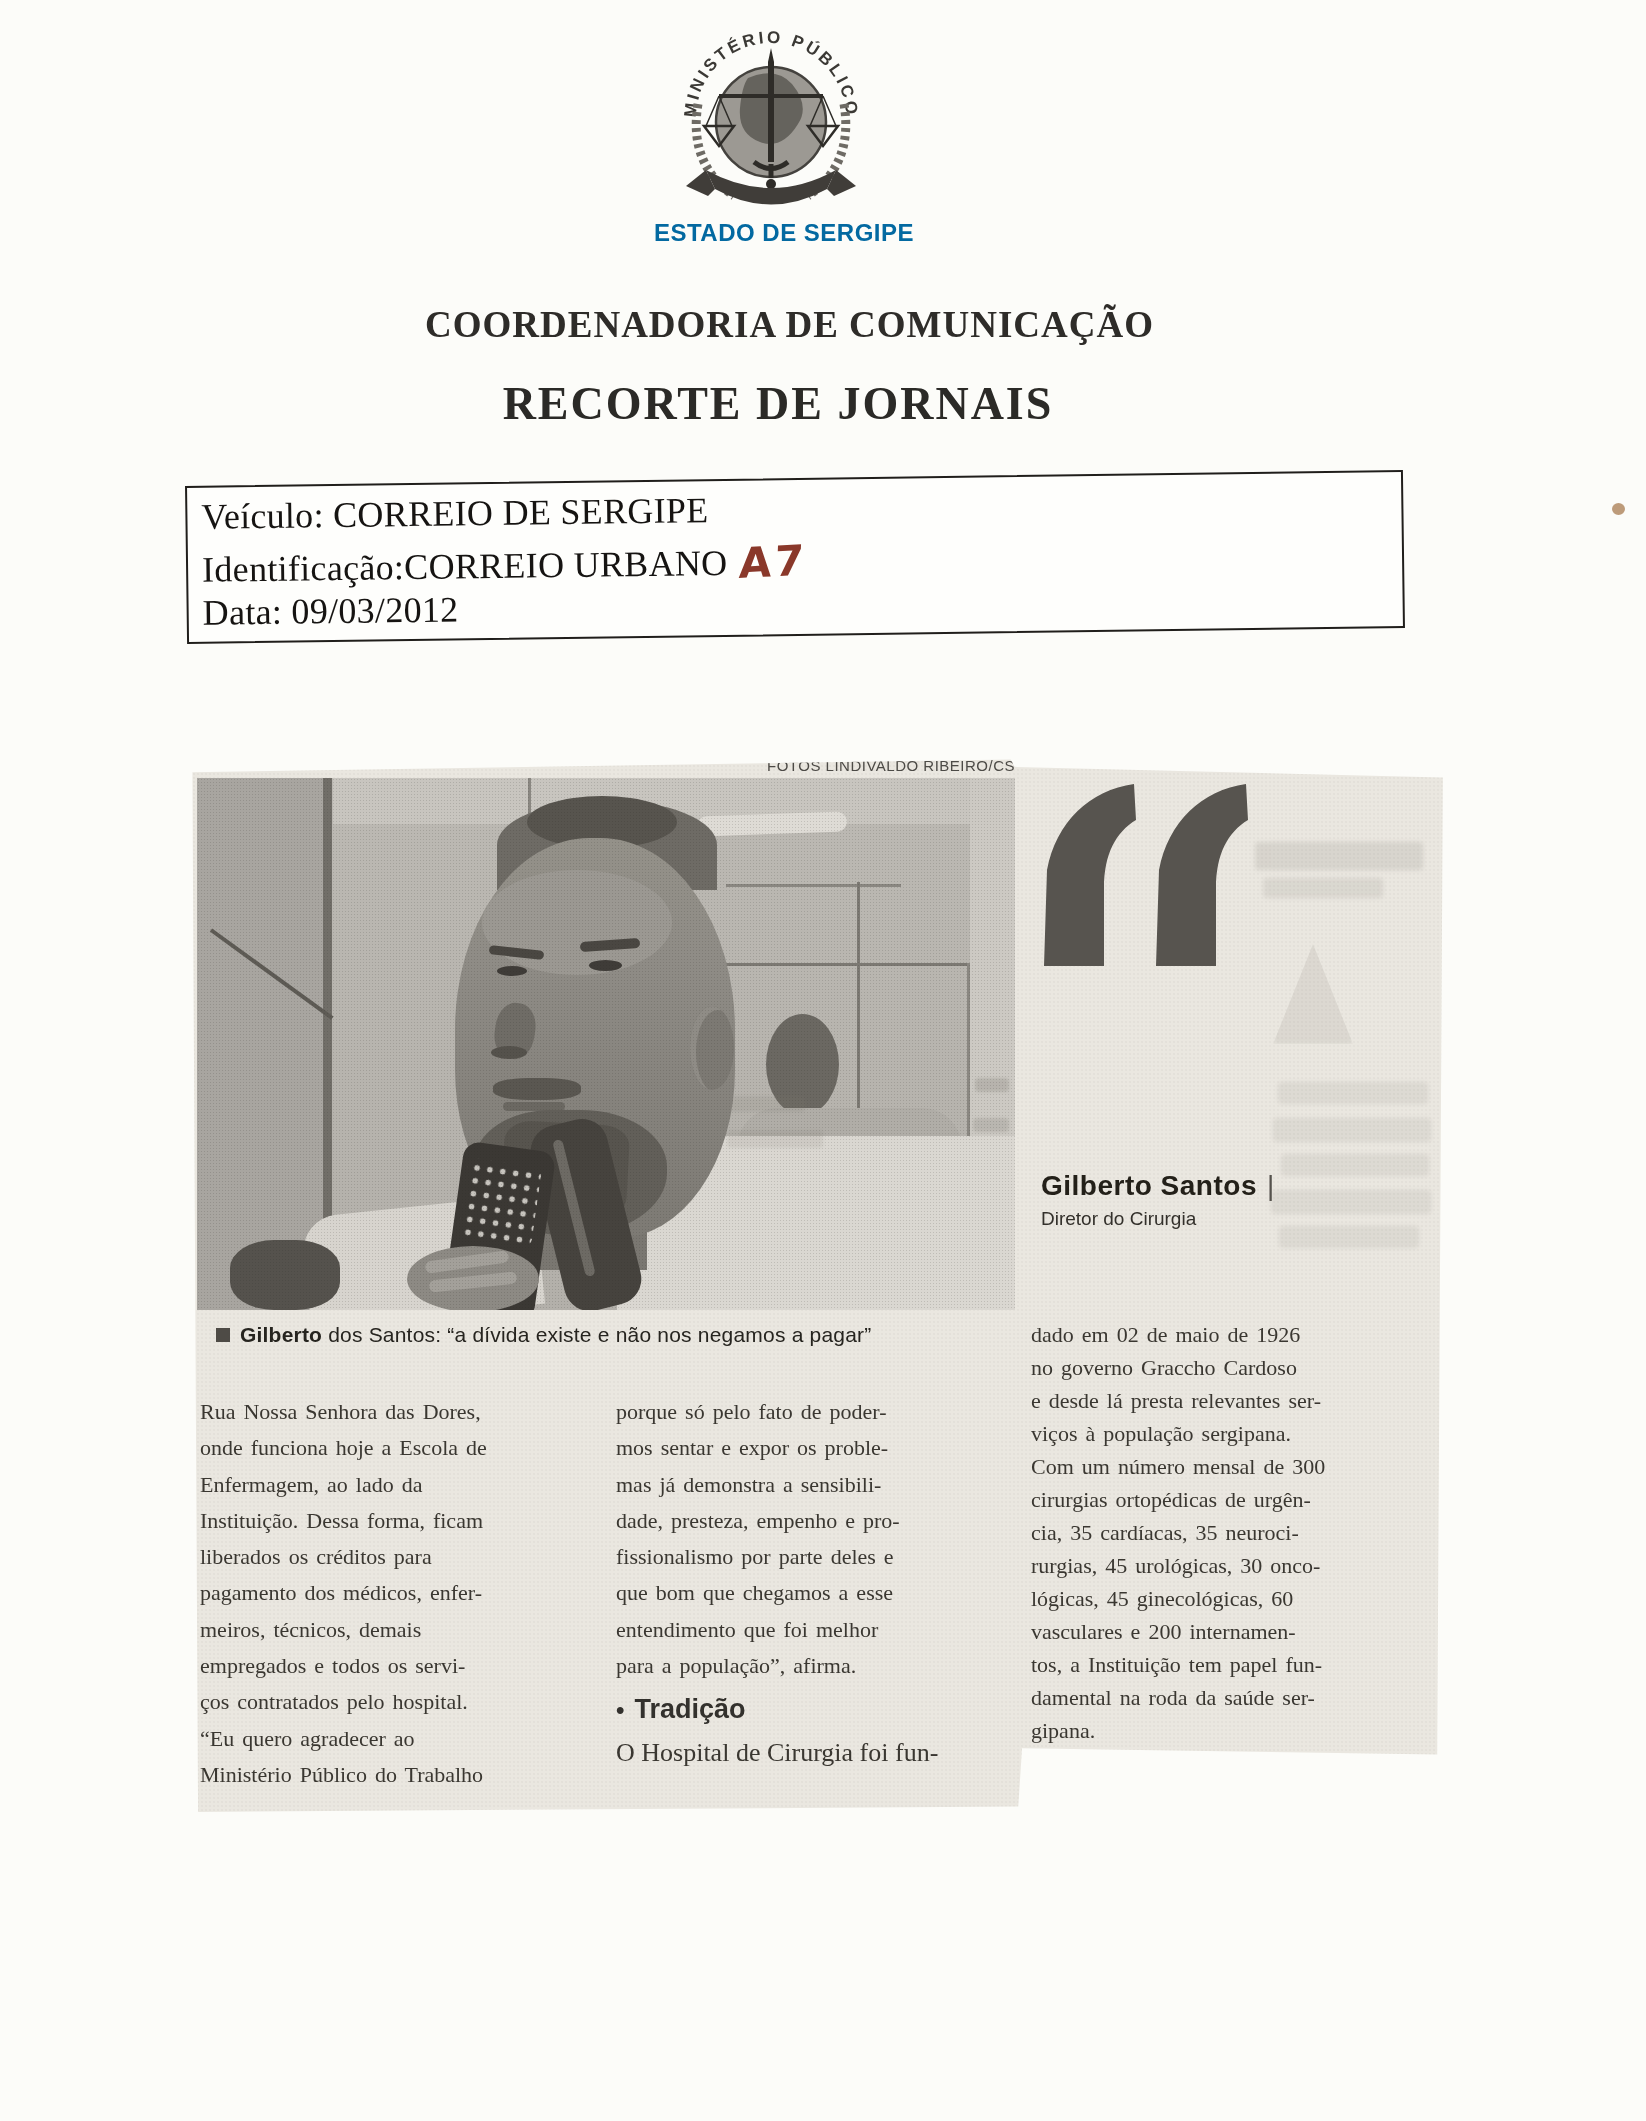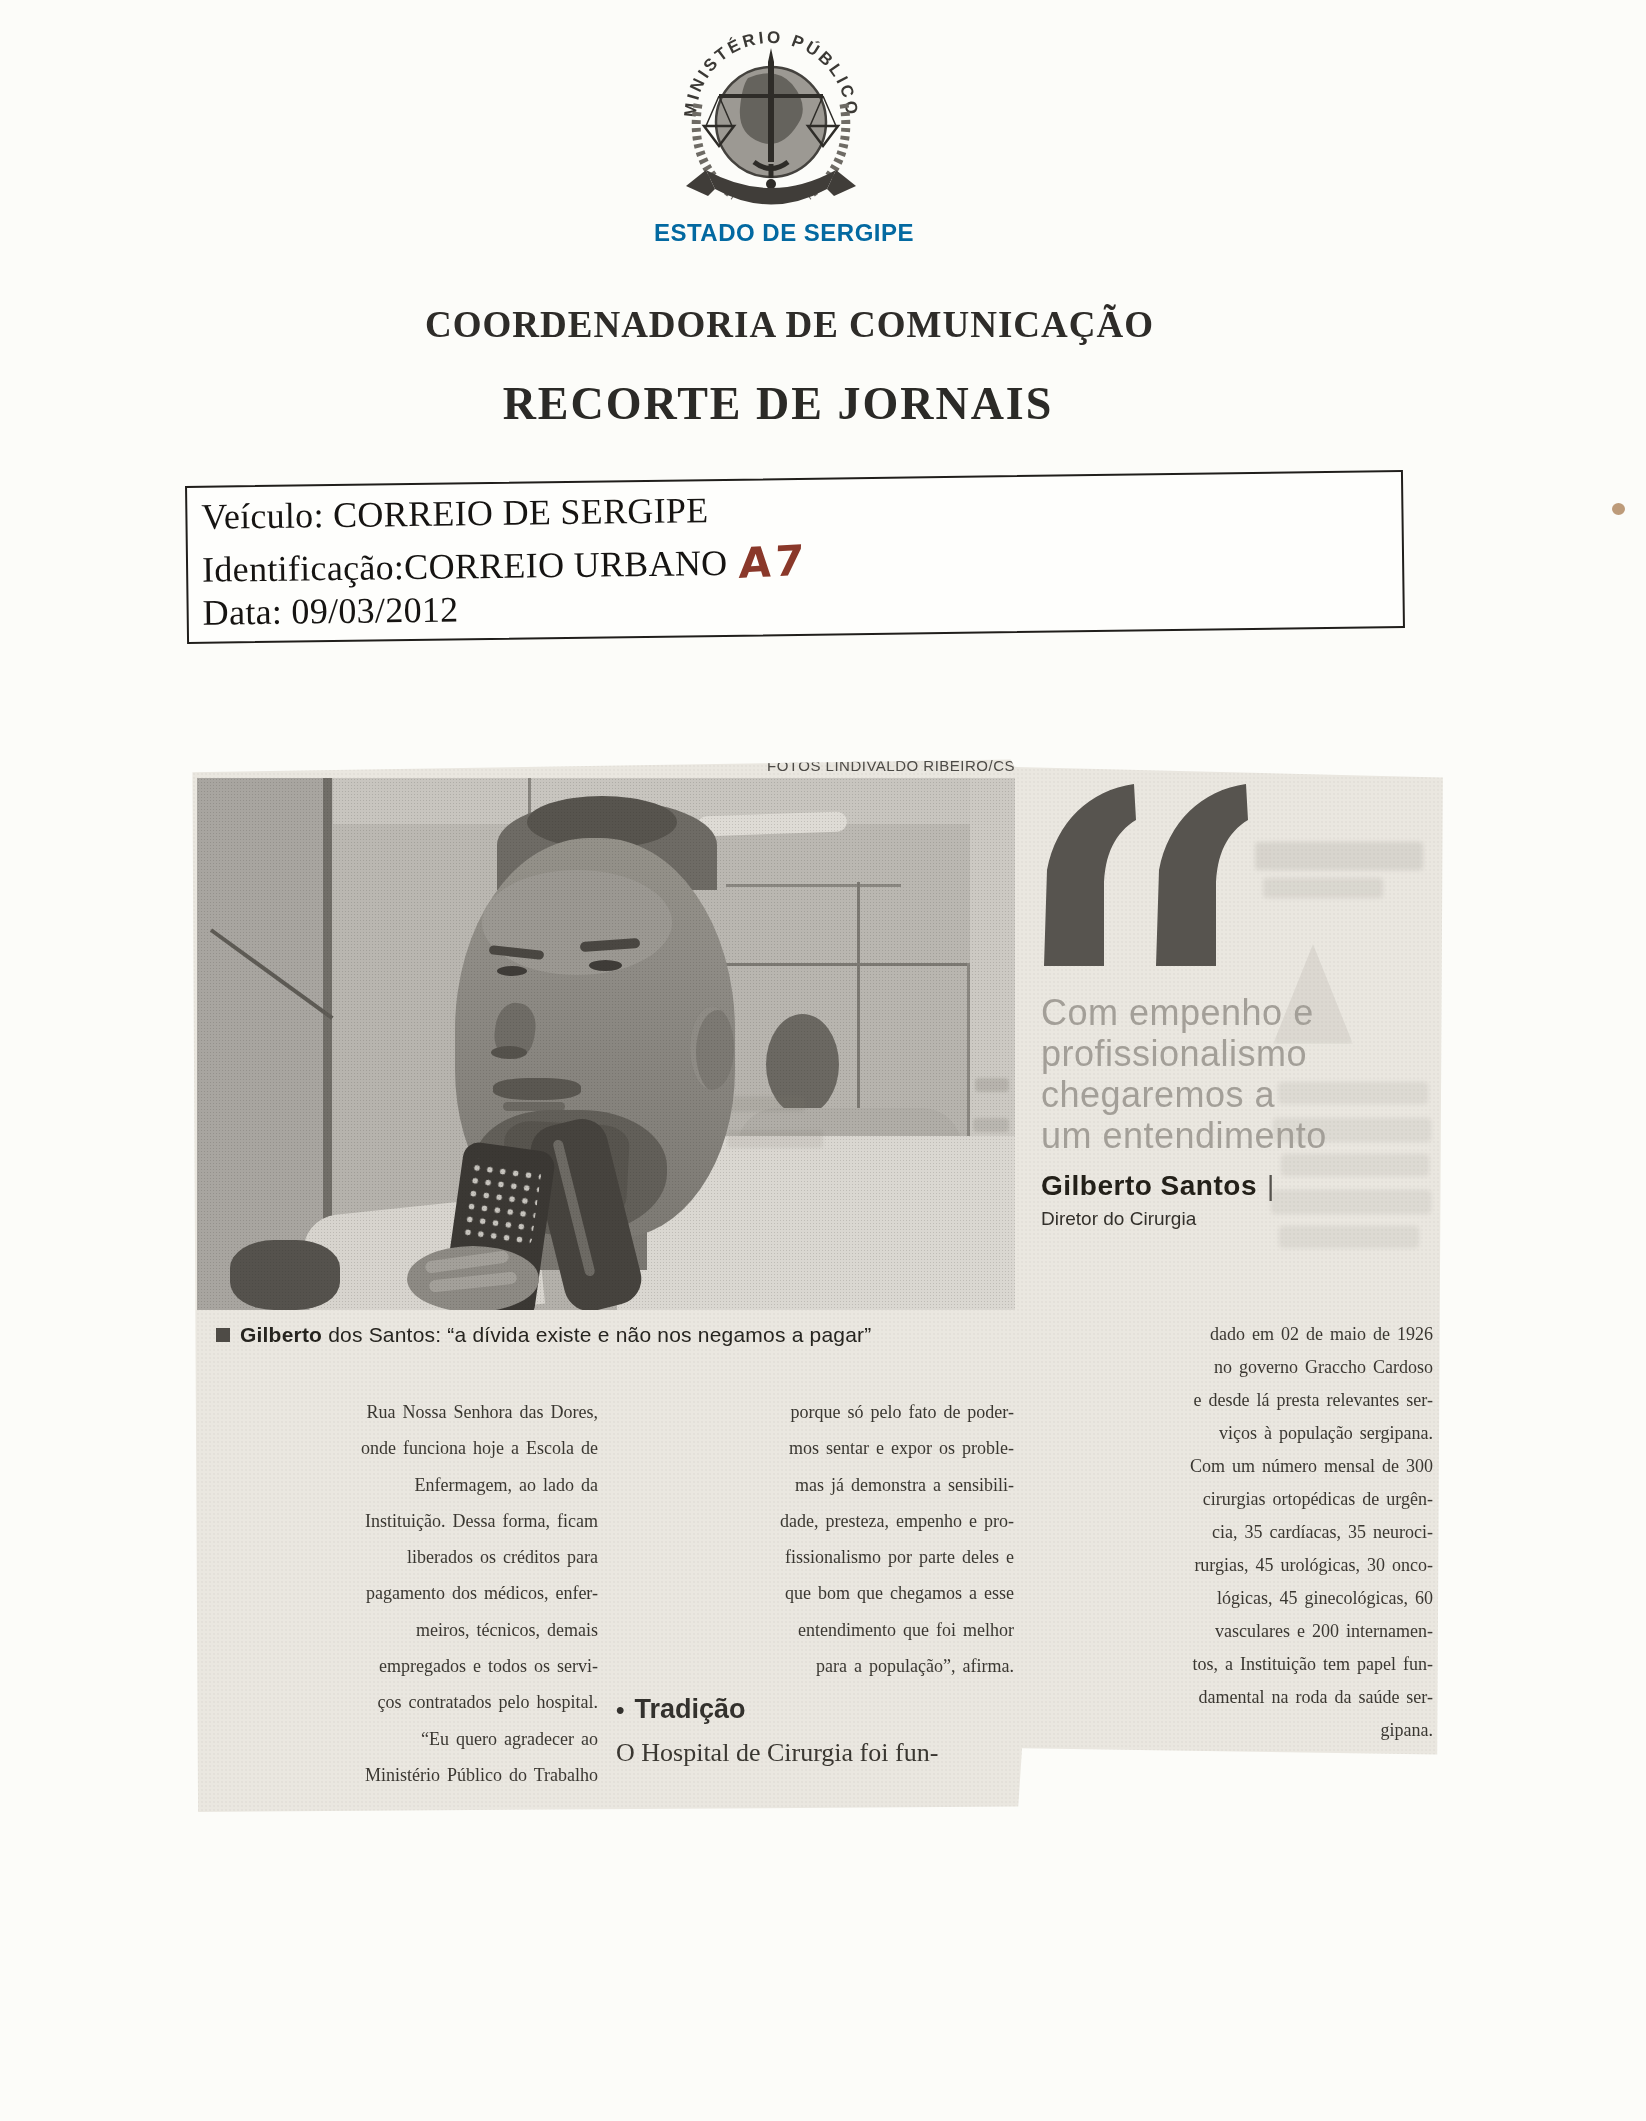--- a/index.html
+++ b/index.html
@@ -92,22 +92,22 @@
   .phs1{left:520px;top:318px;width:88px;height:16px;opacity:.14;}
   .phs2{left:530px;top:352px;width:96px;height:18px;opacity:.12;}
   .phs3{left:778px;top:300px;width:34px;height:14px;opacity:.25;}
   .phs4{left:776px;top:340px;width:36px;height:14px;opacity:.22;}
   
   .caption{position:absolute;left:12px;top:571px;width:820px;
            font-family:"Liberation Sans",sans-serif;font-size:21px;color:#26241f;letter-spacing:.2px;margin-left:16px;}
   .cap-sq{display:inline-block;width:14px;height:14px;background:#4e4b46;margin-right:10px;}
   .cap-b{font-weight:700;}
   
-  .col{position:absolute;width:398px;font-size:18px;line-height:36.3px;color:#3a3731;
-       white-space:pre-line;word-spacing:2.5px;text-align:right;}
+  .col{position:absolute;width:398px;font-size:22px;line-height:36.3px;color:#3a3731;
+       white-space:pre-line;word-spacing:2.5px;}
   .col1{left:12px;top:642px;}
   .col2{left:428px;top:642px;}
   .col3{left:843px;top:566px;width:402px;line-height:33px;}
   .subhead{position:absolute;left:428px;top:942px;font-family:"Liberation Sans",sans-serif;
            font-weight:700;font-size:27px;color:#33312d;}
   .subhead .bullet{margin-right:10px;font-size:24px;}
   .col2-cont{position:absolute;left:428px;top:986px;font-size:26px;color:#3a3731;}
   
   .pullquote{position:absolute;left:845px;top:30px;width:402px;height:540px;}
   .q-marks{position:absolute;left:5px;top:2px;width:215px;height:182px;}
@@ -225,24 +225,20 @@
       <div class="smudge smA"></div>
       <div class="smudge sm3"></div>
       <div class="smudge sm4"></div>
       <div class="smudge sm5"></div>
       <div class="smudge sm6"></div>
       <div class="smudge sm7"></div>
       <svg class="q-marks" viewBox="0 0 215 182">
         <path fill="#57544f" d="M96,0 C52,6 18,38 9,86 L6,182 L66,182 L66,104 C66,70 78,48 98,36 Z"></path>
         <path fill="#57544f" d="M208,0 C164,6 130,38 121,86 L118,182 L178,182 L178,104 C178,70 190,48 210,36 Z"></path>
       </svg>
-      <div class="q-text">Com empenho e
-profissionalismo
-chegaremos a
-um entendimento</div>
       <div class="q-author"><span>Gilberto Santos</span><span class="q-sep">|</span></div>
       <div class="q-role">Diretor do Cirurgia</div>
     </div>
 
     <div class="caption"><span class="cap-sq"></span><span class="cap-b">Gilberto</span><span> dos Santos: “a dívida existe e não nos negamos a pagar”</span></div>
 
     <div class="col col1">Rua Nossa Senhora das Dores,
 onde funciona hoje a Escola de
 Enfermagem, ao lado da
 Instituição. Dessa forma, ficam

